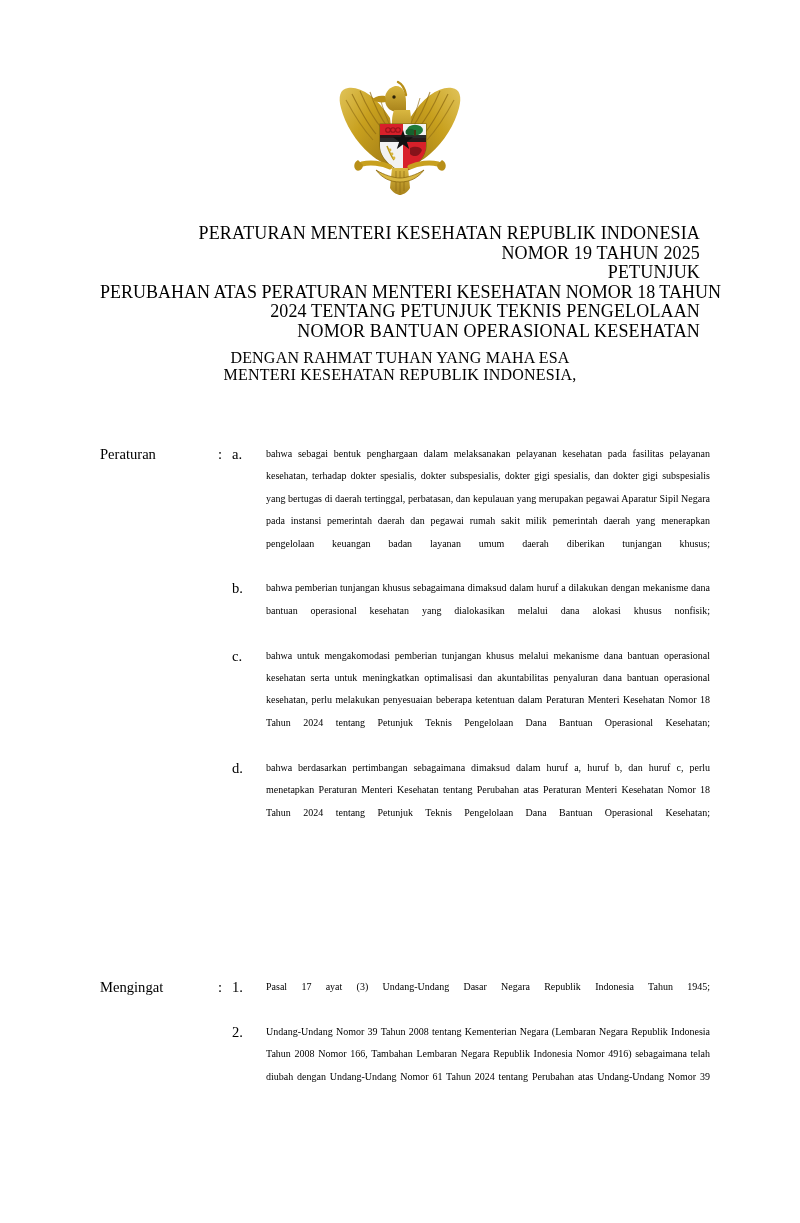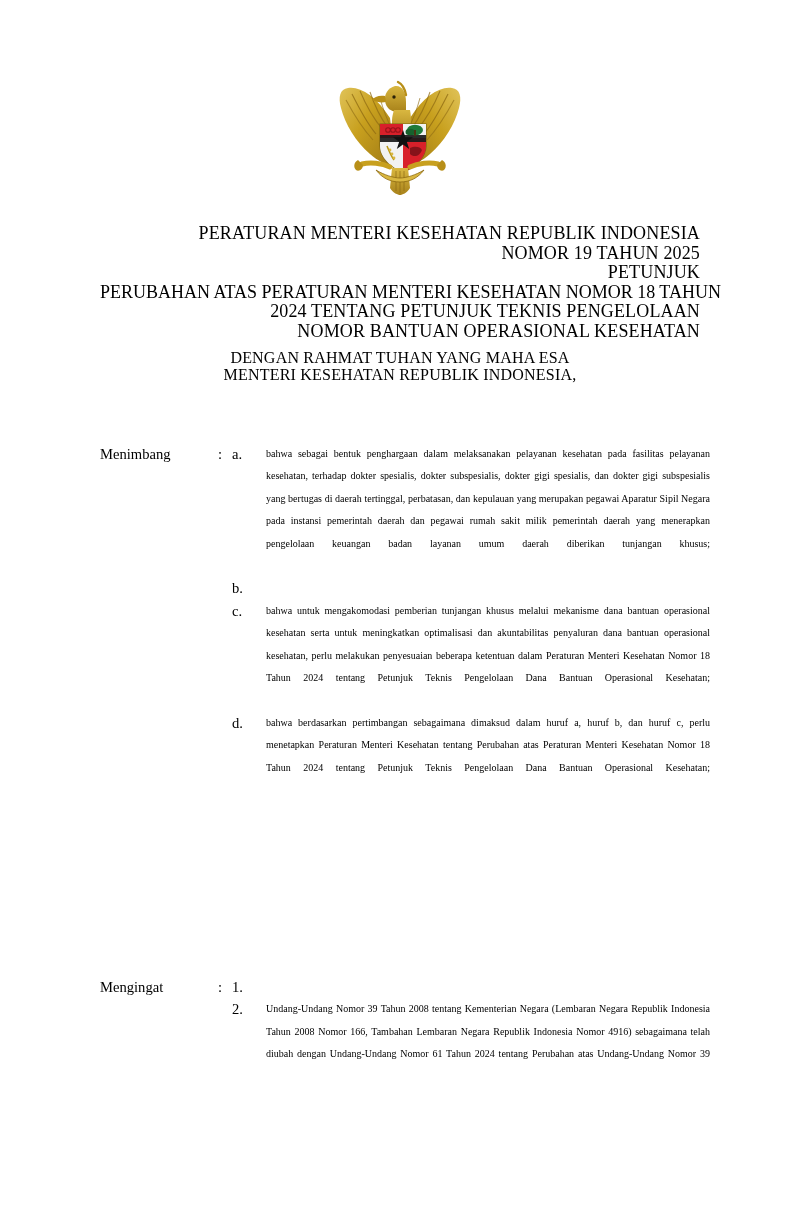--- a/index.html
+++ b/index.html
@@ -234,30 +234,31 @@
     <div class="title-line">2024 TENTANG PETUNJUK TEKNIS PENGELOLAAN</div>
     <div class="title-line">NOMOR BANTUAN OPERASIONAL KESEHATAN</div>
   </div>
 
   <div class="preamble l1">DENGAN RAHMAT TUHAN YANG MAHA ESA</div>
   <div class="preamble l2">MENTERI KESEHATAN REPUBLIK INDONESIA,</div>
 
   <div class="section" id="section-menimbang">
 
     <div class="clause-row">
-      <div class="clause-label">Menimbang</div>
+      <div class="clause-label">Peraturan</div>
       <div class="clause-colon">:</div>
       <div class="clause-marker">a.</div>
       <div class="clause-body">bahwa sebagai bentuk penghargaan dalam melaksanakan pelayanan kesehatan pada fasilitas pelayanan kesehatan, terhadap dokter spesialis, dokter subspesialis, dokter gigi spesialis, dan dokter gigi subspesialis yang bertugas di daerah tertinggal, perbatasan, dan kepulauan yang merupakan pegawai Aparatur Sipil Negara pada instansi pemerintah daerah dan pegawai rumah sakit milik pemerintah daerah yang menerapkan pengelolaan keuangan badan layanan umum daerah diberikan tunjangan khusus;</div>
     </div>
 
     <div class="clause-row">
       <div class="clause-label"></div>
       <div class="clause-colon"></div>
       <div class="clause-marker">b.</div>
+      <div class="clause-body">bahwa pemberian tunjangan khusus sebagaimana dimaksud dalam huruf a dilakukan dengan mekanisme dana bantuan operasional kesehatan yang dialokasikan melalui dana alokasi khusus nonfisik;</div>
     </div>
 
     <div class="clause-row">
       <div class="clause-label"></div>
       <div class="clause-colon"></div>
       <div class="clause-marker">c.</div>
       <div class="clause-body">bahwa untuk mengakomodasi pemberian tunjangan khusus melalui mekanisme dana bantuan operasional kesehatan serta untuk meningkatkan optimalisasi dan akuntabilitas penyaluran dana bantuan operasional kesehatan, perlu melakukan penyesuaian beberapa ketentuan dalam Peraturan Menteri Kesehatan Nomor 18 Tahun 2024 tentang Petunjuk Teknis Pengelolaan Dana Bantuan Operasional Kesehatan;</div>
     </div>
 
     <div class="clause-row">
@@ -268,20 +269,21 @@
     </div>
 
   </div>
 
   <div class="section" id="section-mengingat">
 
     <div class="clause-row">
       <div class="clause-label">Mengingat</div>
       <div class="clause-colon">:</div>
       <div class="clause-marker">1.</div>
+      <div class="clause-body">Pasal 17 ayat (3) Undang-Undang Dasar Negara Republik Indonesia Tahun 1945;</div>
     </div>
 
     <div class="clause-row">
       <div class="clause-label"></div>
       <div class="clause-colon"></div>
       <div class="clause-marker">2.</div>
       <div class="clause-body">Undang-Undang Nomor 39 Tahun 2008 tentang Kementerian Negara (Lembaran Negara Republik Indonesia Tahun 2008 Nomor 166, Tambahan Lembaran Negara Republik Indonesia Nomor 4916) sebagaimana telah diubah dengan Undang-Undang Nomor 61 Tahun 2024 tentang Perubahan atas Undang-Undang Nomor 39</div>
     </div>
 
   </div>

